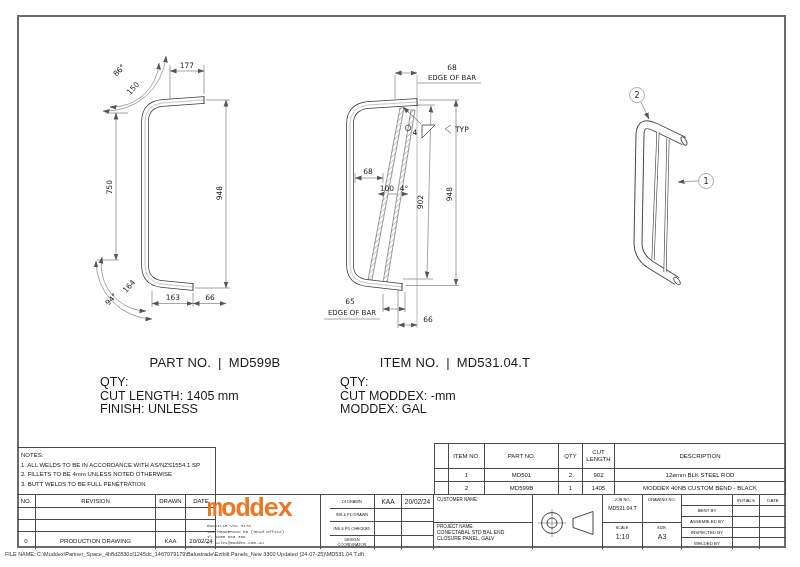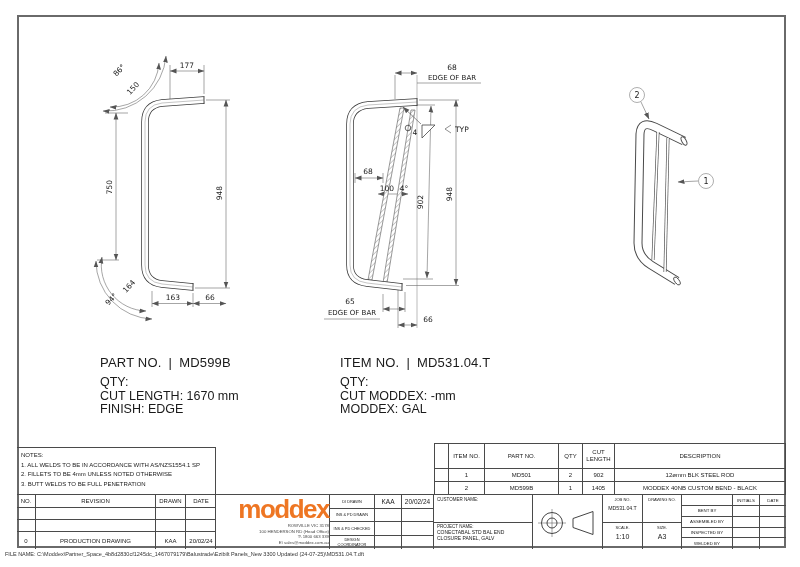--- a/index.html
+++ b/index.html
@@ -7,40 +7,40 @@
   .page { position:relative; width:800px; height:567px; background:#fff; overflow:hidden; }
   .frame { position:absolute; left:17px; top:15px; width:769px; height:533px; border:2px solid #6a6a6a; }
   .abs { position:absolute; }
   svg text { font-family:"DejaVu Sans", sans-serif; fill:#1a1a1a; }
   .dimt { font-size:7.5px; }
   .dimt2 { font-size:7px; }
   .ballt { font-size:8px; }
 
   
   .spec-block { position:absolute; width:230px; }
-  .spec-head { font-size:13px; letter-spacing:0.2px; }
+  .spec-head { font-size:13px; letter-spacing:0.2px;text-align:center; }
   .spec-head .sep { padding:0 7px; }
   .spec-lines { margin-top:6px; font-size:12.5px; line-height:13.5px; }
 
   
   .notes-box { position:absolute; left:17px; top:447px; width:199px; height:47px; border-top:1px solid #4a4a4a; border-right:1px solid #4a4a4a; padding:3px 0 0 4px; }
   .notes-box div { font-size:6px; line-height:9.5px; white-space:nowrap; }
 
   
   .band { position:absolute; left:17px; top:494px; width:769px; height:54px; border-top:1px solid #4a4a4a; }
   .blk { position:absolute; top:0; height:54px; border-right:1px solid #4a4a4a; }
 
   
   .rev { left:0; width:199px; display:grid; grid-template-columns:19px 120px 30px 30px; grid-template-rows:13px 12px 12px 1fr; }
   .rev > div { border-right:1px solid #4a4a4a; border-bottom:1px solid #4a4a4a; font-size:6px; display:flex; align-items:center; justify-content:center; overflow:hidden; }
   .rev > div:nth-child(4n) { border-right:none; }
   .rev > div:nth-child(n+13) { border-bottom:none; }
 
   
-  .brandblk { left:199px; width:114px; text-align:right; }
+  .brandblk { left:190px; width:114px; text-align:left;font-family:Liberation Mono, monospace; }
   .logo { font-size:26px; font-weight:800; letter-spacing:-1.5px; color:#EE7623; line-height:26px; margin-top:1px; }
   .addr { font-size:4.3px; line-height:5.6px; color:#444; margin-top:1px; }
 
   
   .appr { left:313px; width:104px; display:grid; grid-template-columns:45px 27px 1fr; grid-template-rows:repeat(4,1fr); }
   .appr > div { border-right:1px solid #4a4a4a; border-bottom:1px solid #4a4a4a; font-size:3.9px; display:flex; align-items:center; justify-content:center; overflow:hidden; text-align:center; }
   .appr > div:nth-child(3n) { border-right:none; }
   .appr > div:nth-child(n+10) { border-bottom:none; }
   .appr .val { font-size:6.5px; }
 
@@ -223,22 +223,22 @@
       <text class="ballt" text-anchor="middle" x="111" y="111">1</text>
     </g>
   </svg>
 
   <div class="spec-block" style="left:100px; top:355px;">
     <div class="spec-head">
       <span>PART NO.</span><span class="sep">|</span><span>MD599B</span>
     </div>
     <div class="spec-lines">
       <div>QTY:</div>
-      <div>CUT LENGTH: 1670 mm</div>
-      <div>FINISH: EDGE</div>
+      <div>CUT LENGTH: 1405 mm</div>
+      <div>FINISH: UNLESS</div>
     </div>
   </div>
 
   <div class="spec-block" style="left:340px; top:355px;">
     <div class="spec-head">
       <span>ITEM NO.</span><span class="sep">|</span><span>MD531.04.T</span>
     </div>
     <div class="spec-lines">
       <div>QTY:</div>
       <div>CUT MODDEX: -mm</div>

